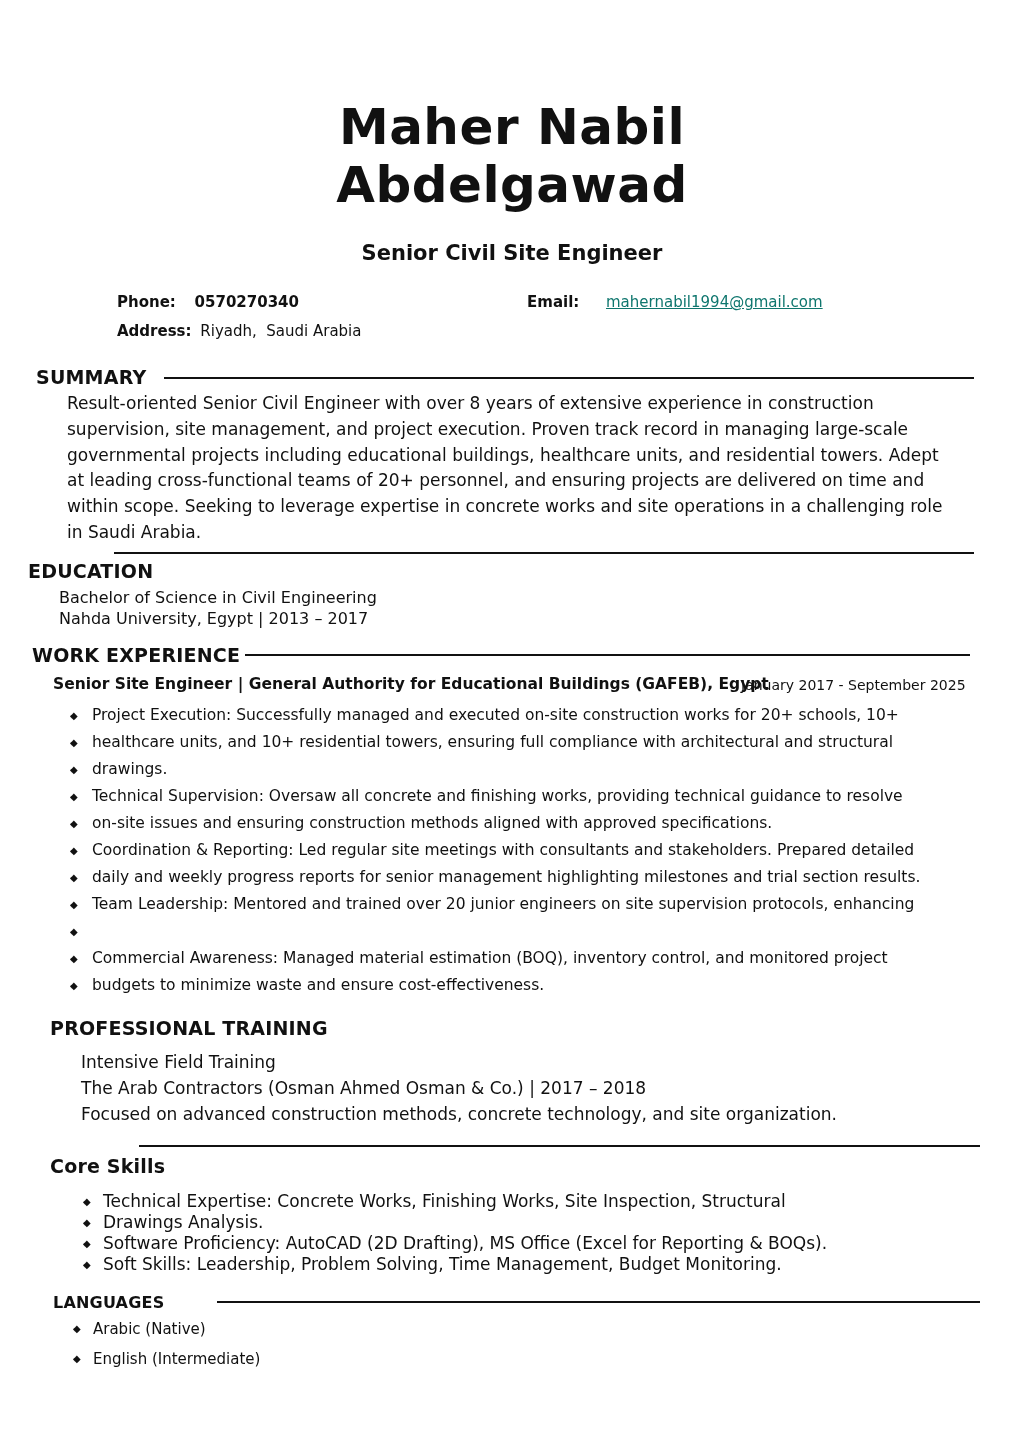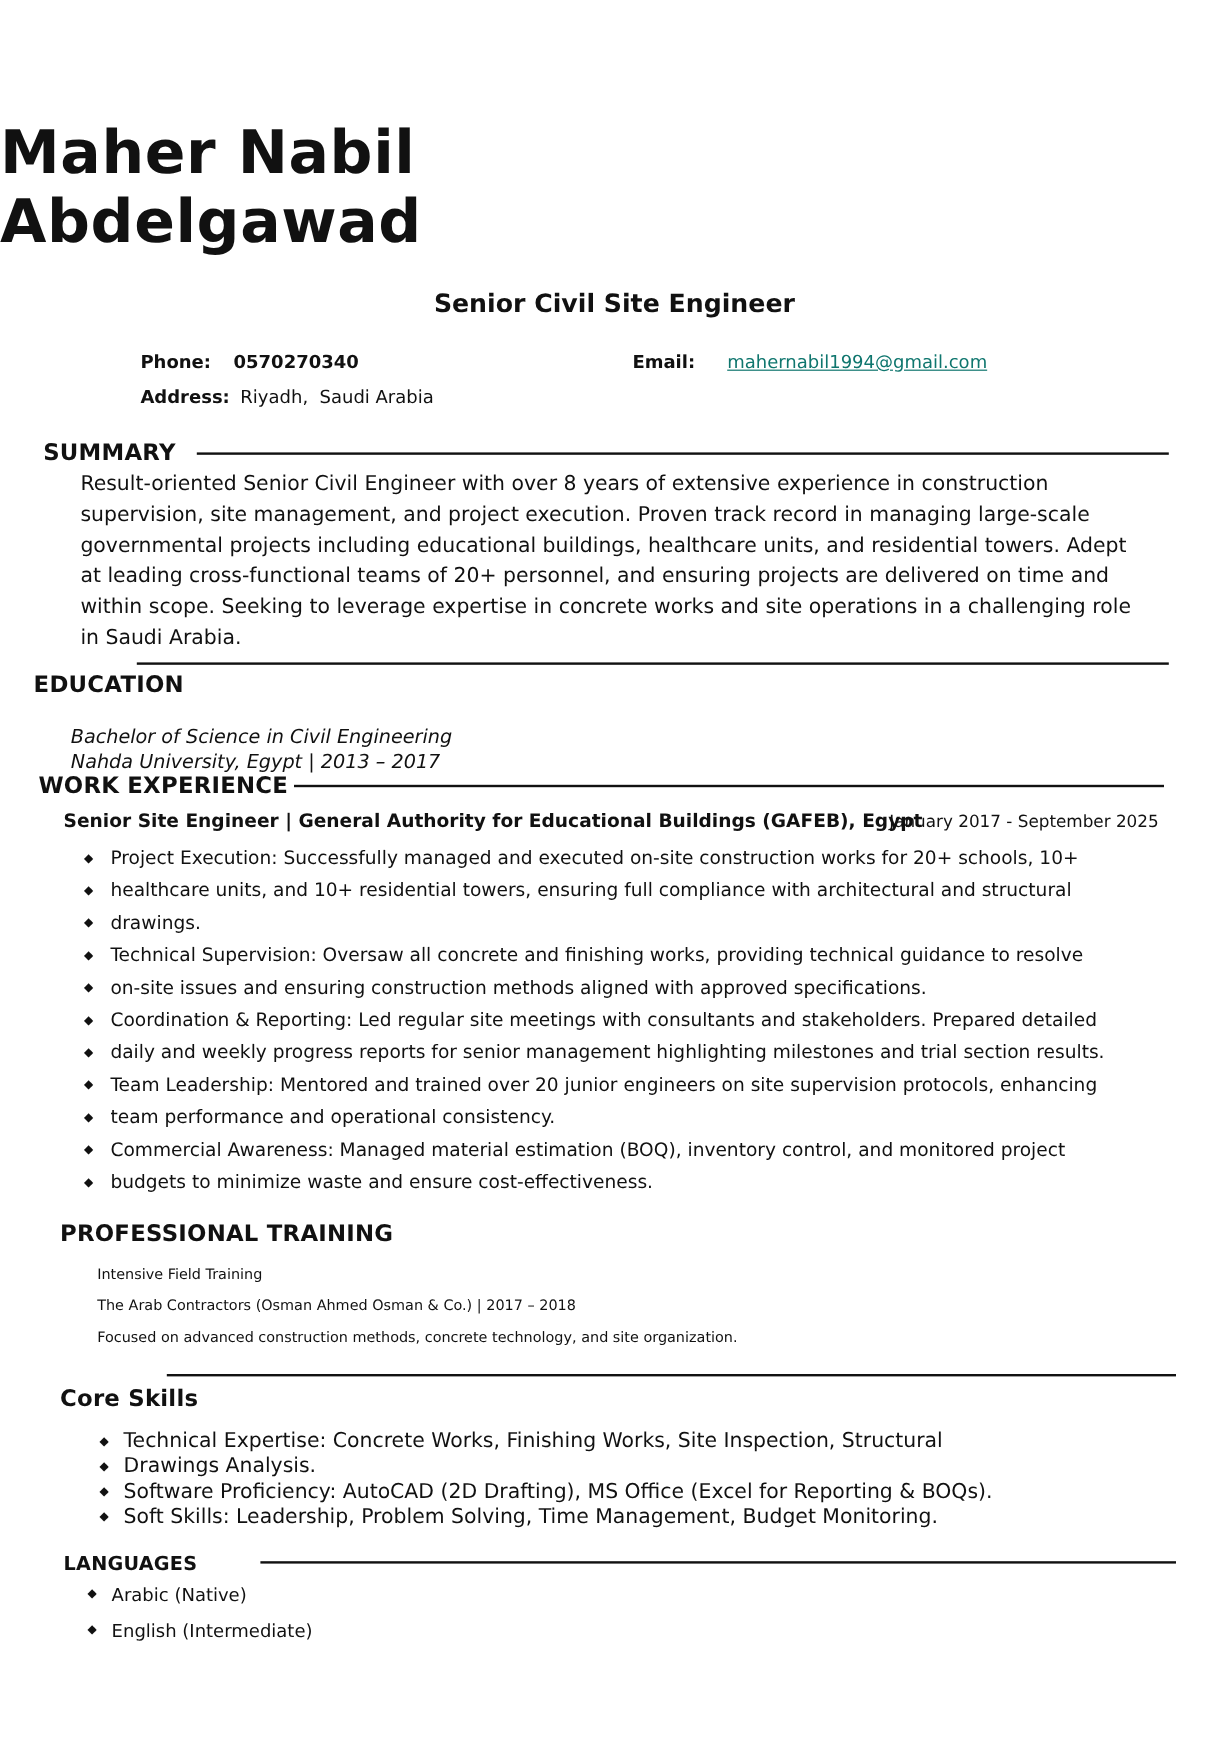--- a/index.html
+++ b/index.html
@@ -1,37 +1,37 @@
 <!DOCTYPE html>
 <html><head>
 <meta charset="utf-8">
 <style>
   html, body { margin: 0; padding: 0; background: #ffffff; }
   body { width: 1024px; height: 1448px; position: relative; overflow: hidden;
          font-family: "DejaVu Sans", sans-serif; color: #111; }
   .abs { position: absolute; }
-  .name { left: 0; width: 1024px; top: 98px;
+  .name { left: 0; width: 1024px; text-align: center; top: 98px;
           font-size: 50px; font-weight: bold; line-height: 58px; letter-spacing: 0.5px; }
   .jobtitle { left: 0; width: 1024px; text-align: center; top: 241px;
               font-size: 21px; font-weight: bold; }
   .contact { font-size: 15px; }
   .contact .lbl { font-weight: bold; }
   .contact .val-bold { font-weight: bold; }
   .email { text-decoration: underline; color: #0f766e; }
   .sec-title { font-weight: bold; font-size: 19px; letter-spacing: 0.2px; }
   .rule { height: 2px; background: #111; }
   .para { font-size: 17px; line-height: 25.8px; }
   .edu { font-size: 16px; line-height: 20.5px; }
   .job-head { font-size: 15.5px; font-weight: bold; }
   .job-dates { font-size: 14px; }
   .bul-list { font-size: 15.5px; }
   .bul-row { height: 27px; line-height: 27px; position: relative; white-space: nowrap; }
   .bul-row .dot { position: absolute; left: 0; top: 0; font-size: 10px; }
   .bul-row .txt { position: absolute; left: 22px; top: 0; }
-  .train { font-size: 12px; line-height: 26px; }
+  .train { font-size: 17px; line-height: 26px; }
   .skills { font-size: 17px; }
   .skill-row { height: 21px; line-height: 21px; position: relative; white-space: nowrap; }
   .skill-row .dot { position: absolute; left: 0; top: 0; font-size: 10px; }
   .skill-row .txt { position: absolute; left: 20px; top: 0; }
   .lang-row { height: 30px; line-height: 30px; position: relative; white-space: nowrap; font-size: 15px; }
   .lang-row .dot { position: absolute; left: 0; top: 0; font-size: 10px; }
   .lang-row .txt { position: absolute; left: 20px; top: 0; }
 </style>
 </head>
 <body>
@@ -63,21 +63,21 @@
   <div>Result-oriented Senior Civil Engineer with over 8 years of extensive experience in construction</div>
   <div>supervision, site management, and project execution. Proven track record in managing large-scale</div>
   <div>governmental projects including educational buildings, healthcare units, and residential towers. Adept</div>
   <div>at leading cross-functional teams of 20+ personnel, and ensuring projects are delivered on time and</div>
   <div>within scope. Seeking to leverage expertise in concrete works and site operations in a challenging role</div>
   <div>in Saudi Arabia.</div>
 </div>
 <div class="abs rule" style="left:114px; top:552px; width:860px;"></div>
 
 <div class="abs sec-title" style="left:28px; top:560px;">EDUCATION</div>
-<div class="abs edu" style="left:59px; top:604px;font-style:italic;">
+<div class="abs edu" style="left:59px; top:588px;">
   <div>Bachelor of Science in Civil Engineering</div>
   <div>Nahda University, Egypt | 2013 – 2017</div>
 </div>
 
 <div class="abs sec-title" style="left:32px; top:644px;">WORK EXPERIENCE</div>
 <div class="abs rule" style="left:245px; top:654px; width:725px;"></div>
 <div class="abs job-head" style="left:53px; top:675px;">Senior Site Engineer | General Authority for Educational Buildings (GAFEB), Egypt</div>
 <div class="abs job-dates" style="left:741px; top:677px;">January 2017 - September 2025</div>
 
 <div class="abs bul-list" style="left:70px; top:702px; width:900px;">
@@ -108,21 +108,20 @@
   <div class="bul-row">
       <span class="dot">◆</span>
       <span class="txt">daily and weekly progress reports for senior management highlighting milestones and trial section results.</span>
     </div>
   <div class="bul-row">
       <span class="dot">◆</span>
       <span class="txt">Team Leadership: Mentored and trained over 20 junior engineers on site supervision protocols, enhancing</span>
     </div>
   <div class="bul-row">
       <span class="dot">◆</span>
-      <span class="txt">team performance and operational consistency.</span>
     </div>
   <div class="bul-row">
       <span class="dot">◆</span>
       <span class="txt">Commercial Awareness: Managed material estimation (BOQ), inventory control, and monitored project</span>
     </div>
   <div class="bul-row">
       <span class="dot">◆</span>
       <span class="txt">budgets to minimize waste and ensure cost-effectiveness.</span>
     </div>
 </div>

